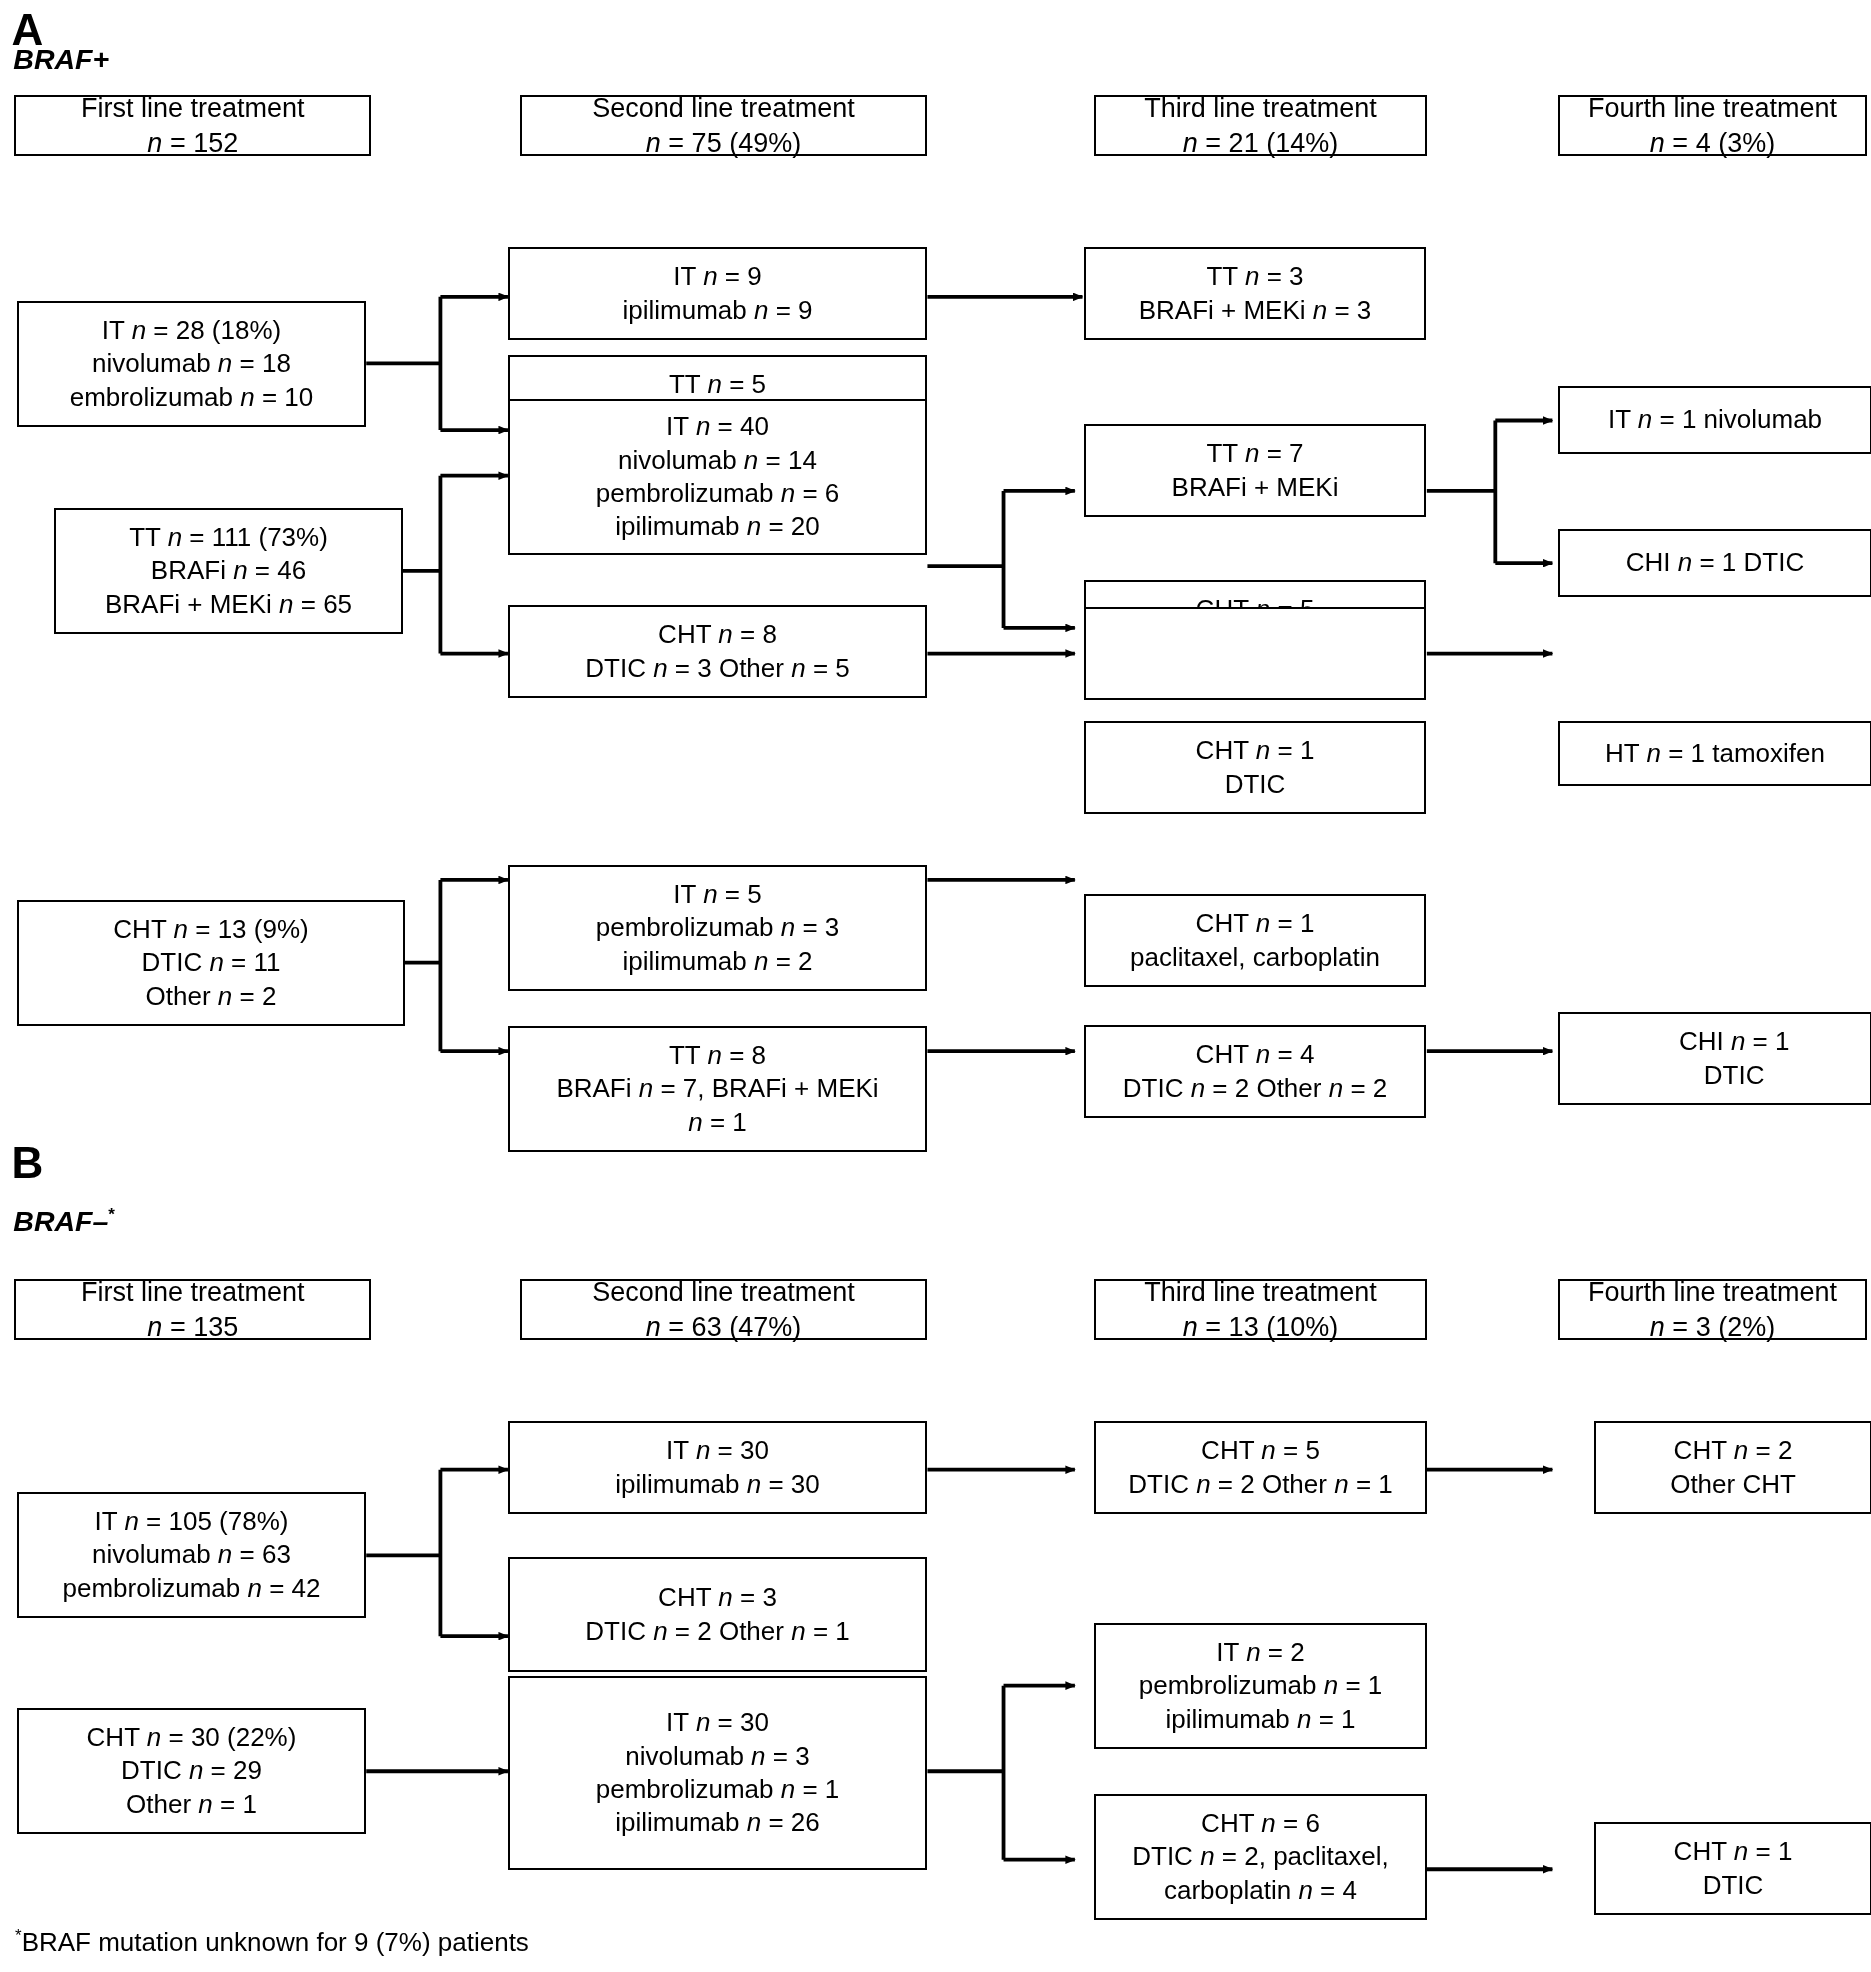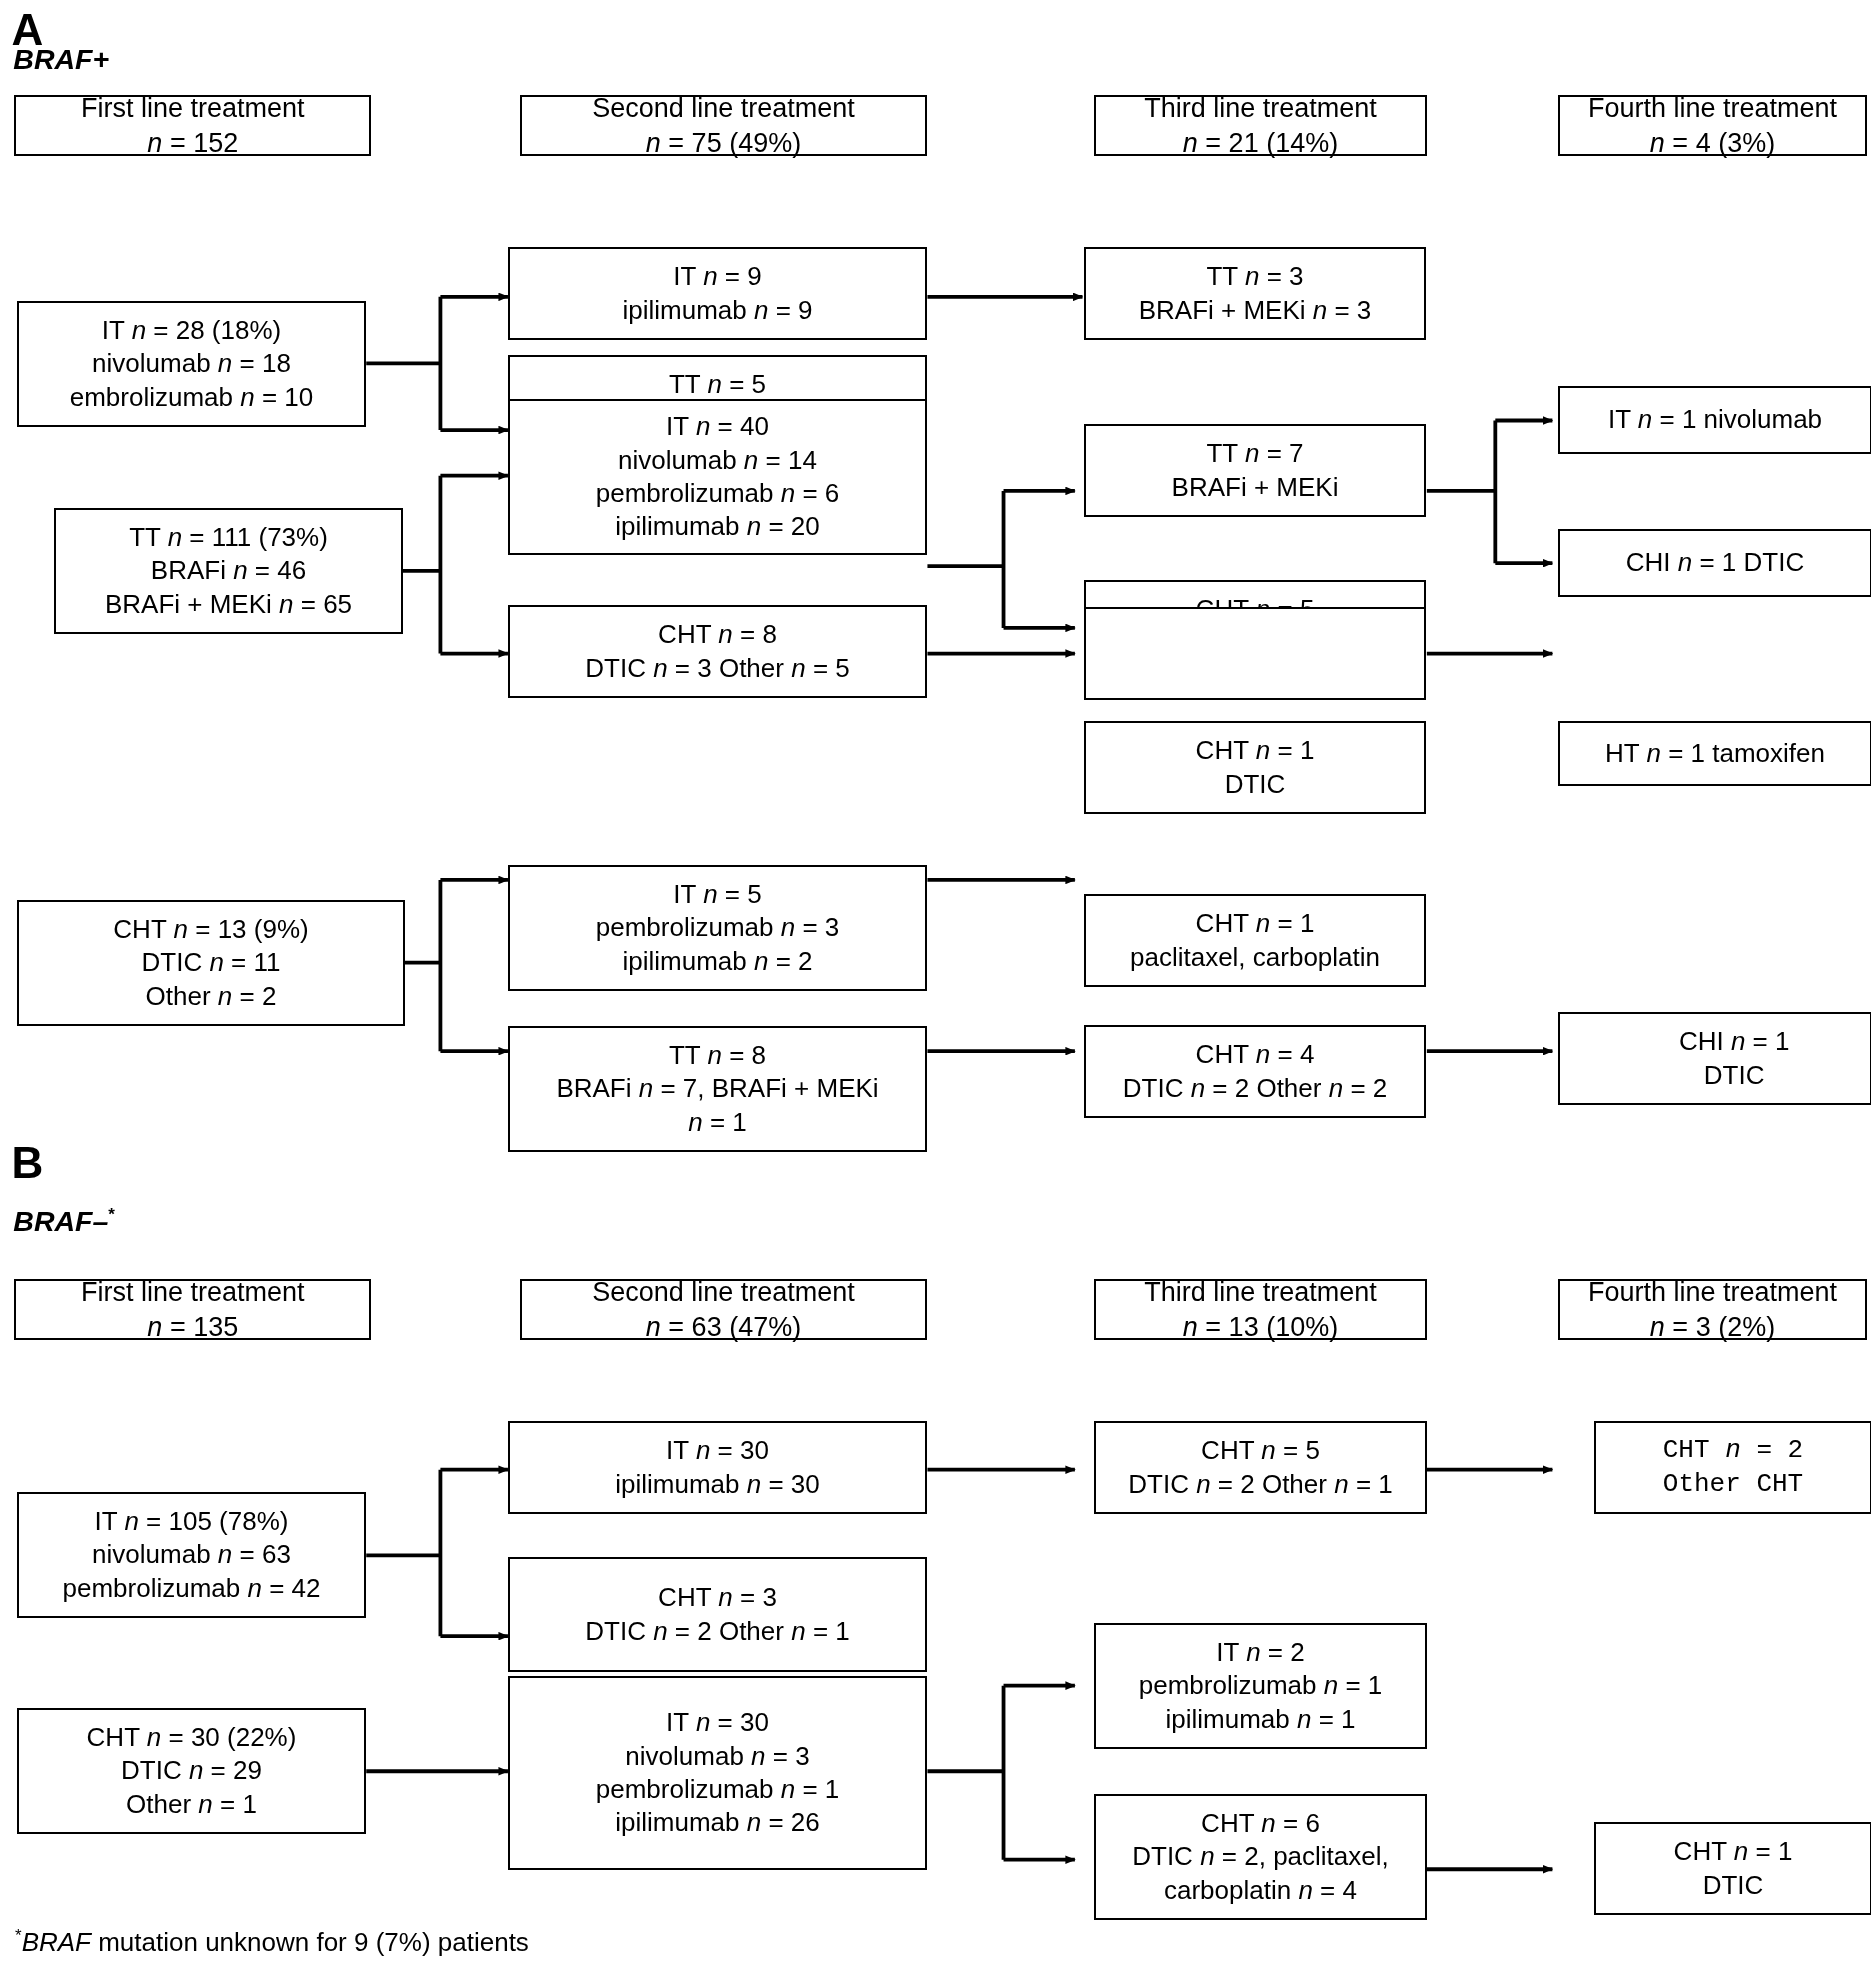--- a/index.html
+++ b/index.html
@@ -67,21 +67,21 @@
   }
   .footnote {
     position: absolute;
     font-size: 26px;
     line-height: 1.2;
   }
   .footnote .sup {
     font-size: 17px;
     vertical-align: super;
   }
-  .footnote .ital { font-style: italic; }
+  .footnote .ital { }
 </style>
 </head>
 <body>
 
 <div id="page">
 
   <svg class="links" viewBox="0 0 1968 2074">
     <defs>
       <marker id="arw" markerWidth="11" markerHeight="9" refX="10" refY="4.5" orient="auto" markerUnits="userSpaceOnUse">
         <path d="M0,0 L11,4.5 L0,9 z" fill="#000"></path>
@@ -285,21 +285,21 @@
     <span class="ln">ipilimumab <i class="v">n</i> = 30</span>
   </div>
   <div class="node" style="left:508px; top:1557px; width:419px; height:115px;">
     <span class="ln">CHT <i class="v">n</i> = 3</span>
     <span class="ln">DTIC <i class="v">n</i> = 2 Other <i class="v">n</i> = 1</span>
   </div>
   <div class="node" style="left:1094px; top:1421px; width:333px; height:93px;">
     <span class="ln">CHT <i class="v">n</i> = 5</span>
     <span class="ln">DTIC <i class="v">n</i> = 2 Other <i class="v">n</i> = 1</span>
   </div>
-  <div class="node" style="left:1594px; top:1421px; width:278px; height:93px;font-family:Liberation Mono, monospace;">
+  <div class="node" style="left:1594px; top:1421px; width:278px; height:93px;">
     <span class="ln">CHT <i class="v">n</i> = 2</span>
     <span class="ln">Other CHT</span>
   </div>
 
   <div class="node" style="left:17px; top:1708px; width:349px; height:126px;">
     <span class="ln">CHT <i class="v">n</i> = 30 (22%)</span>
     <span class="ln">DTIC <i class="v">n</i> = 29</span>
     <span class="ln">Other <i class="v">n</i> = 1</span>
   </div>
   <div class="node" style="left:508px; top:1676px; width:419px; height:194px;">

